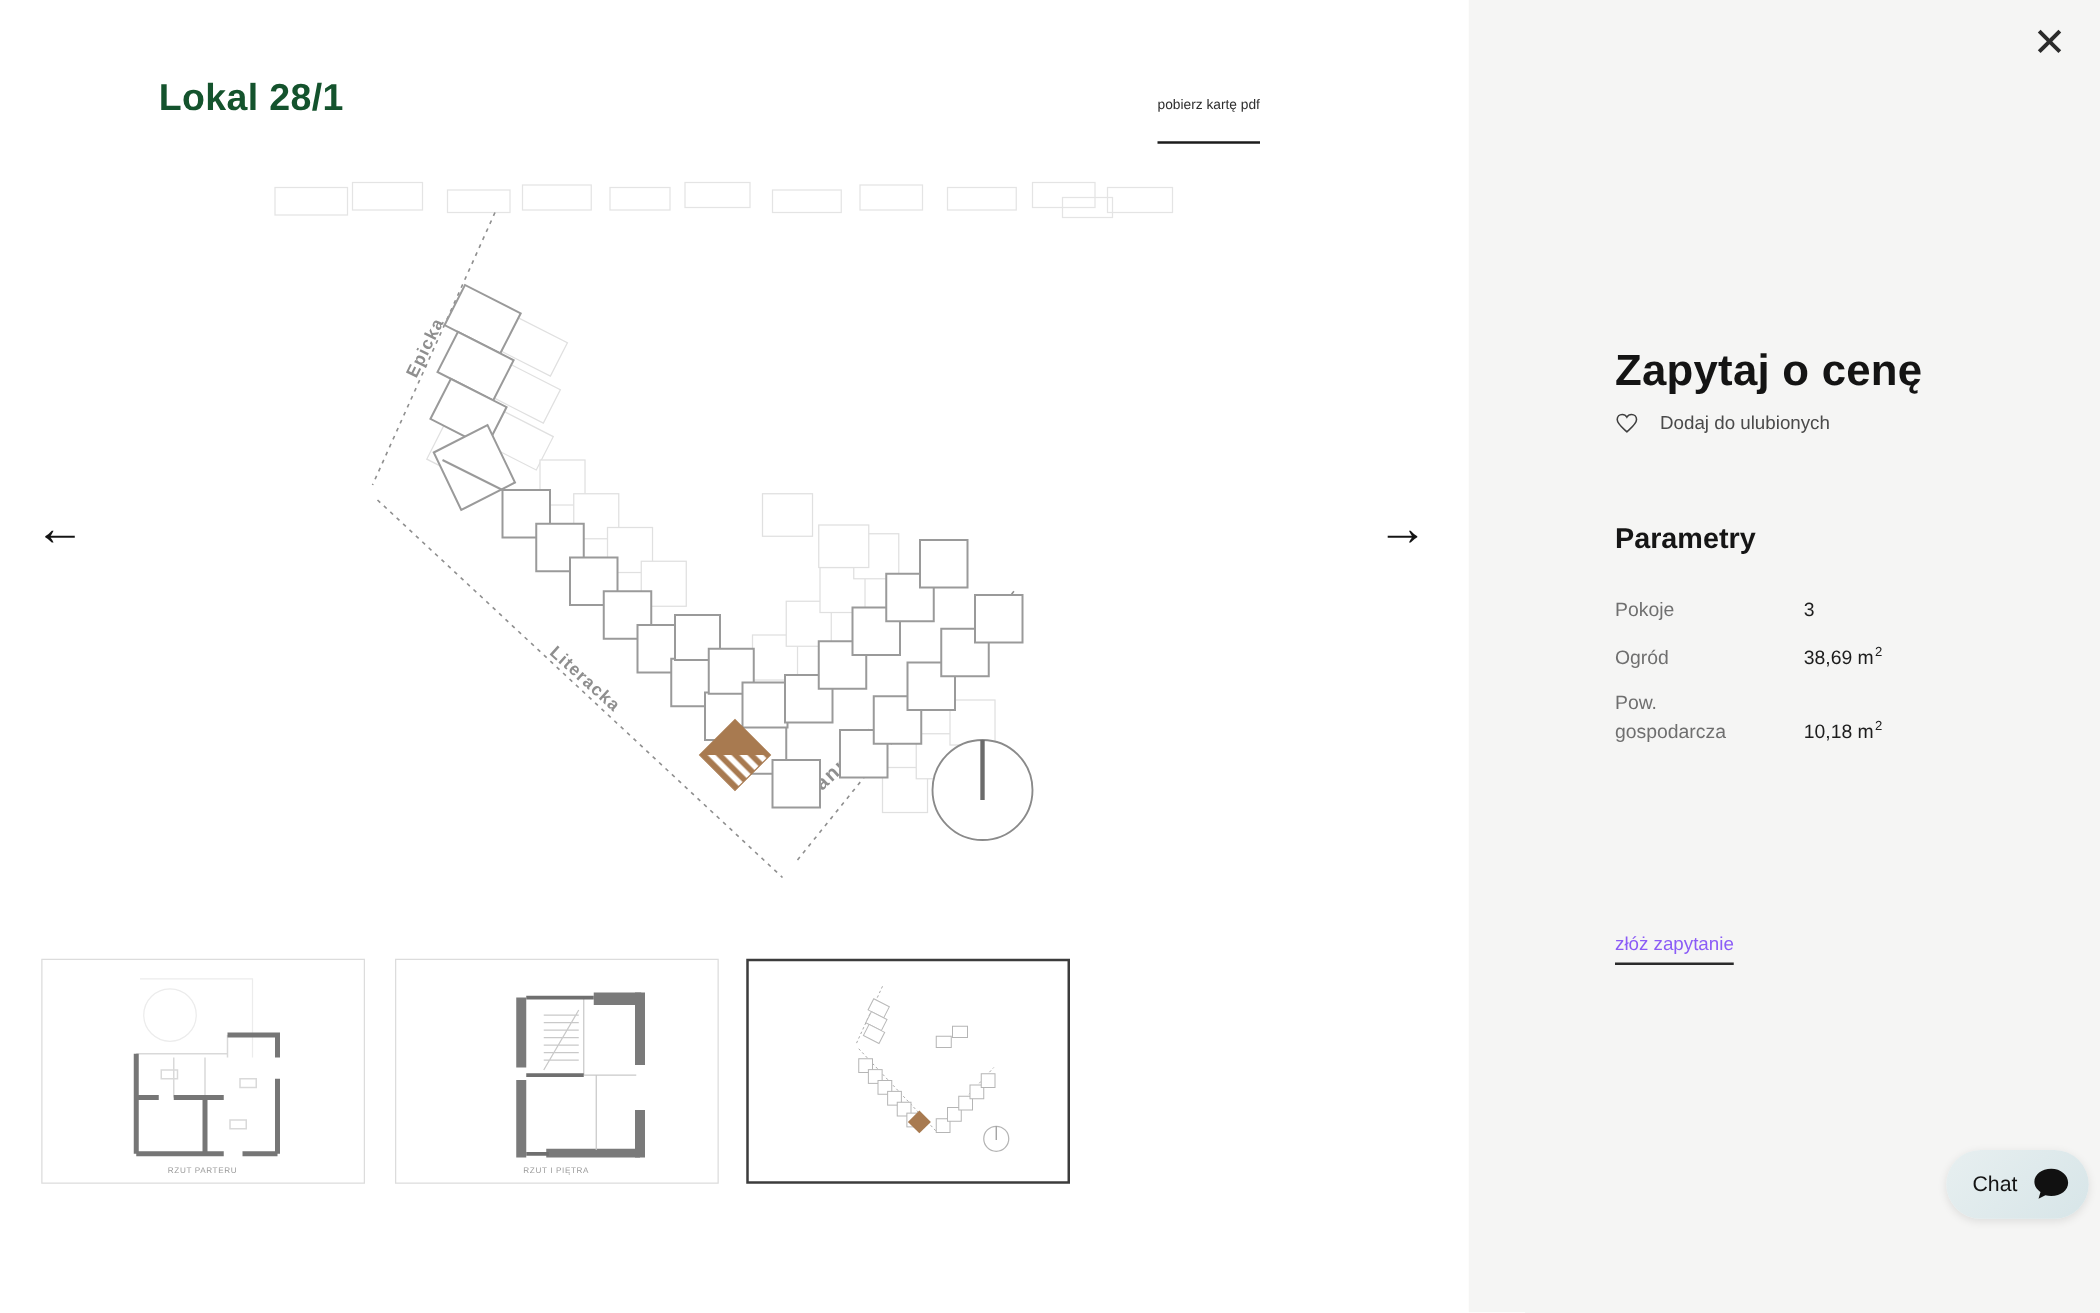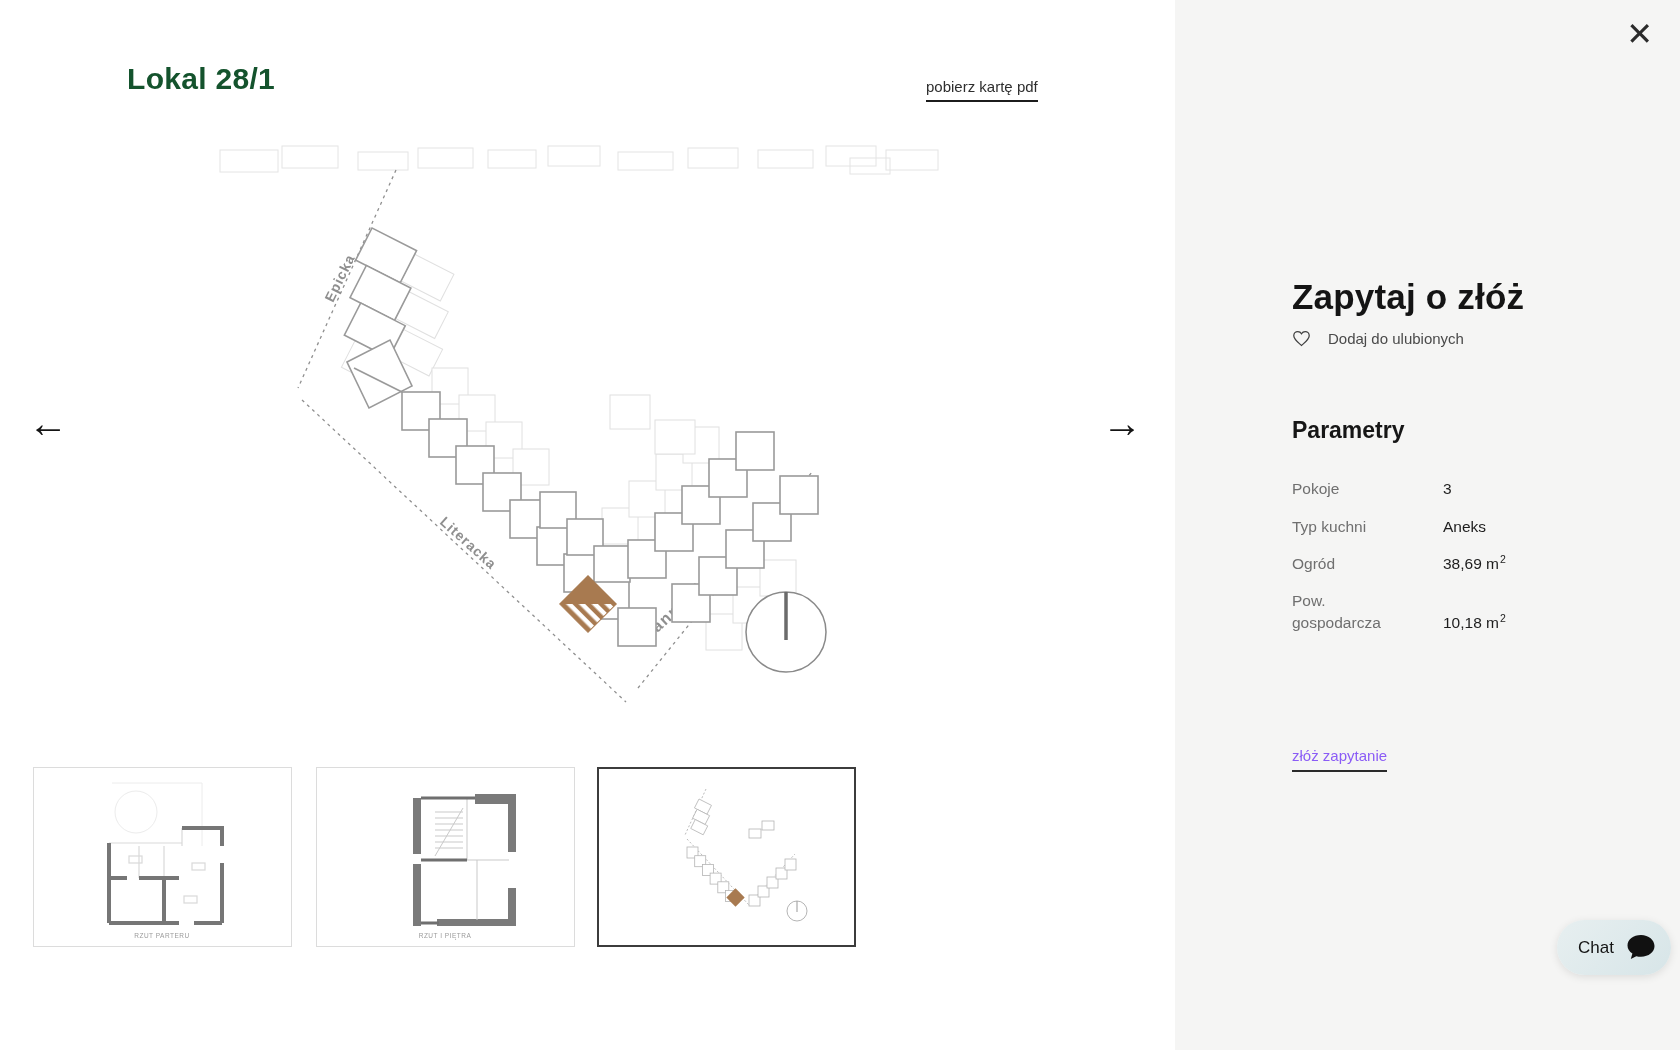--- a/index.html
+++ b/index.html
@@ -2,22 +2,22 @@
 <html><head>
 <meta charset="utf-8">
 <style>
   * { margin:0; padding:0; box-sizing:border-box; }
   html,body { width:1680px; height:1050px; background:#ffffff; overflow:hidden;
     font-family:"Liberation Sans", sans-serif; color:#1d1d1d; position:relative; }
 
   
   .page-title { position:absolute; left:127px; top:62px; font-size:30px; font-weight:800;
     letter-spacing:.3px; color:#14532d; }
-  .pdf-link { position:absolute; left:926px; top:78px; font-size:15px; color:#2e2e2e;
-    padding-bottom:5px; border-bottom:2px solid #1c1c1c; cursor:pointer; background:none; border-top:none; border-left:none; border-right:none; font-family:inherit; }
+  .pdf-link { position:absolute; left:926px; top:78px; font-size:11px; color:#2e2e2e;
+    padding-bottom:23px; border-bottom:2px solid #1c1c1c; cursor:pointer; background:none; border-top:none; border-left:none; border-right:none; font-family:inherit; }
   .nav-arrow { position:absolute; font-size:40px; line-height:1; color:#141414; cursor:pointer;
     background:none; border:none; font-family:inherit; font-weight:400; }
   .nav-arrow.prev { left:28px; top:403px; }
   .nav-arrow.next { left:1102px; top:403px; }
 
   #plan-svg { position:absolute; left:150px; top:140px; }
   svg text { font-family:"Liberation Sans", sans-serif; }
   .street-label { fill:#8f8f8f; font-weight:700; }
 
   
@@ -239,39 +239,35 @@
     </g>
     <rect x="130" y="122" width="13" height="13" transform="rotate(45 136.5 128.5)" fill="#a87a50"></rect>
     <circle cx="198" cy="142" r="10" fill="#fff" stroke="#b5b5b5" stroke-width="1"></circle>
     <line x1="198" y1="132" x2="198" y2="143" stroke="#999" stroke-width="1"></line>
   </svg>
 </button>
 
 <aside class="side-panel">
   <button class="close-btn">✕</button>
 
-  <h2 class="panel-heading">Zapytaj o złóż</h2>
+  <h2 class="panel-heading">Zapytaj o cenę</h2>
 
   <button class="fav-row">
     <svg width="19" height="17" viewBox="0 0 24 22">
       <path d="M12 20 C7 15.5 2 11.8 2 7.3 C2 4.3 4.3 2 7.2 2 C9.2 2 11 3.1 12 4.8 C13 3.1 14.8 2 16.8 2 C19.7 2 22 4.3 22 7.3 C22 11.8 17 15.5 12 20 Z" fill="none" stroke="#3f3f3f" stroke-width="1.6"></path>
     </svg>
     <span>Dodaj do ulubionych</span>
   </button>
 
   <h3 class="section-title">Parametry</h3>
 
   <div class="param-table">
     <div class="param-row">
       <div class="param-label">Pokoje</div>
       <div class="param-value"><span>3</span><span class="sup"></span></div>
-    </div>
-    <div class="param-row">
-      <div class="param-label">Typ kuchni</div>
-      <div class="param-value"><span>Aneks</span><span class="sup"></span></div>
     </div>
     <div class="param-row">
       <div class="param-label">Ogród</div>
       <div class="param-value"><span>38,69 m</span><span class="sup">2</span></div>
     </div>
     <div class="param-row">
       <div class="param-label">Pow.
 gospodarcza</div>
       <div class="param-value"><span>10,18 m</span><span class="sup">2</span></div>
     </div>

